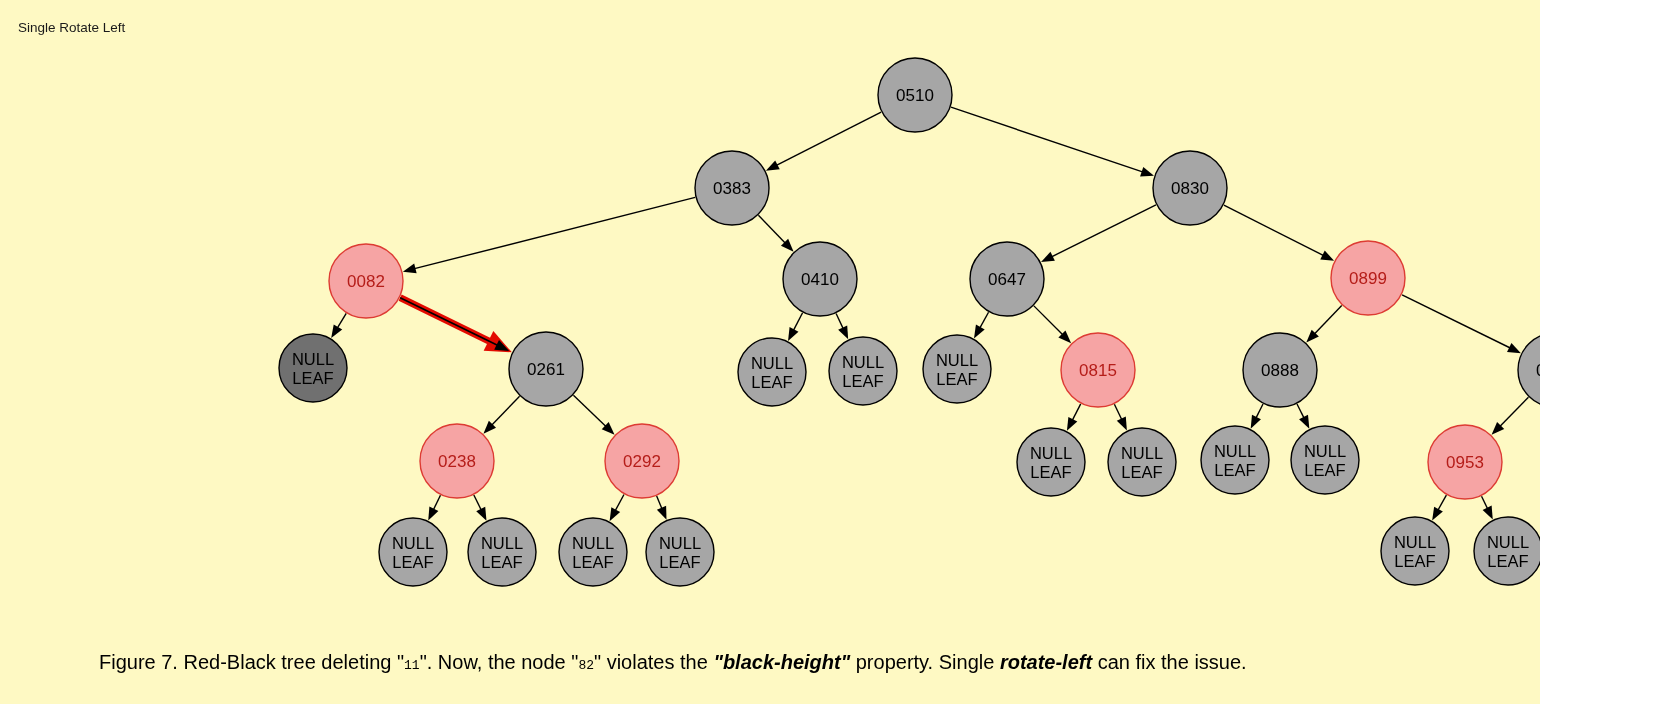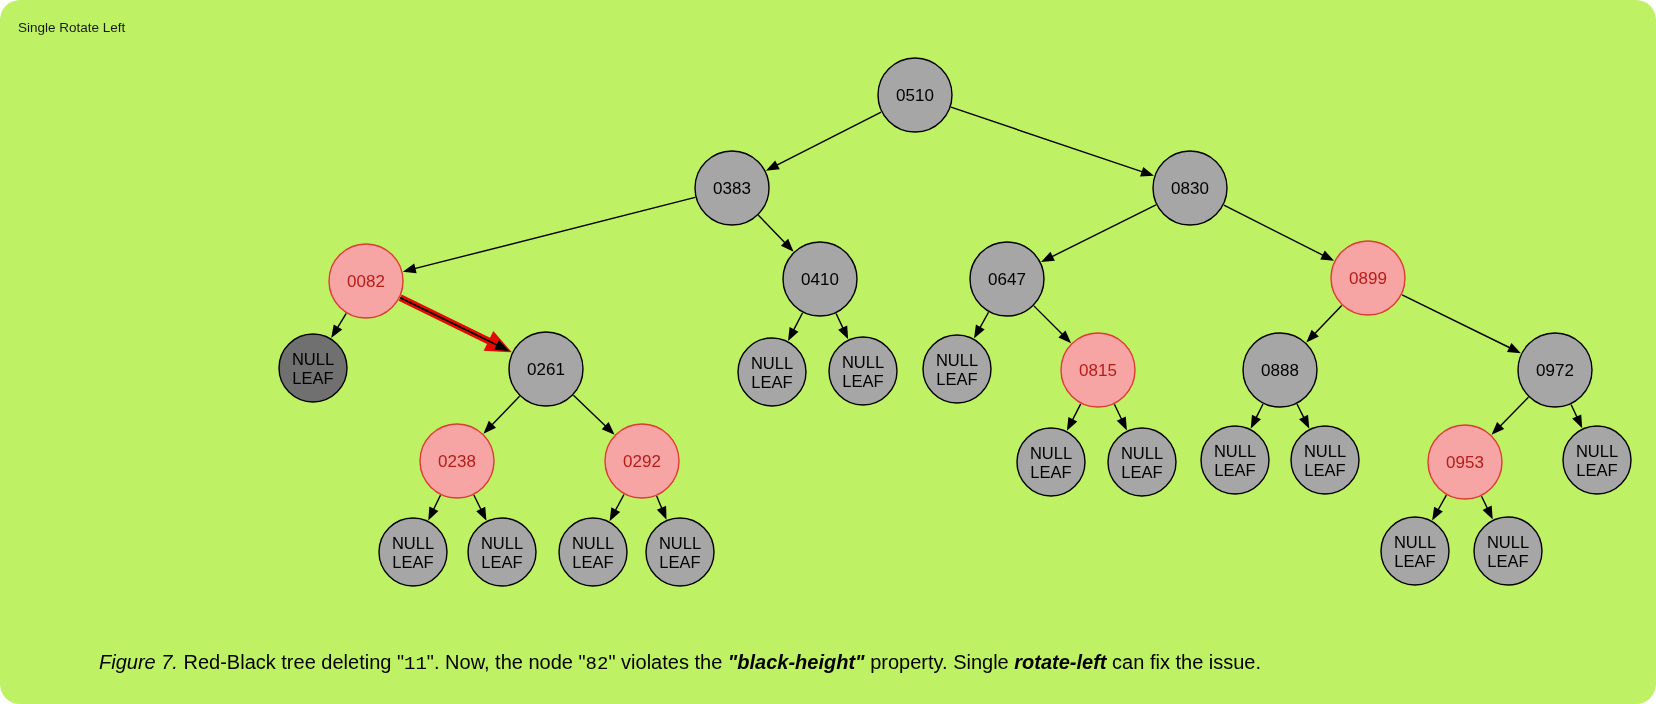--- a/index.html
+++ b/index.html
@@ -3,25 +3,24 @@
 <meta charset="utf-8">
 <style>
   html, body {
     margin: 0;
     padding: 0;
     background: #ffffff;
     font-family: "Liberation Sans", sans-serif;
   }
   .screen {
     position: relative;
-    width: 1656px;
+    width: 1540px;
     height: 704px;
-    background: #bef264;
+    background: #fef9c3;
     overflow: hidden;
-    border-radius: 20px;
   }
   .figure-title {
     position: absolute;
     left: 18px;
     top: 21px;
     font-size: 13.5px;
     line-height: 1.1;
     color: #1a1a1a;
     white-space: nowrap;
   }
@@ -36,26 +35,26 @@
   .figure-caption {
     position: absolute;
     left: 99px;
     top: 649px;
     font-size: 20px;
     line-height: 26px;
     color: #000000;
     white-space: nowrap;
   }
   .seg-normal { font-style: normal; font-weight: normal; }
-  .seg-italic { font-style: italic; }
+  .seg-italic { }
   .seg-bold { font-weight: bold; font-style: italic; }
   .seg-bold-italic { font-weight: bold; font-style: italic; }
   .seg-mono {
     font-family: "Liberation Mono", monospace;
-    font-size: 19px;
+    font-size: 13px;
   }
 </style>
 </head>
 <body>
 
 <div class="screen">
   <div class="figure-title">Single Rotate Left</div>
 
   <svg class="tree-svg" width="1656" height="704" viewBox="0 0 1656 704" xmlns="http://www.w3.org/2000/svg">
       <g>

